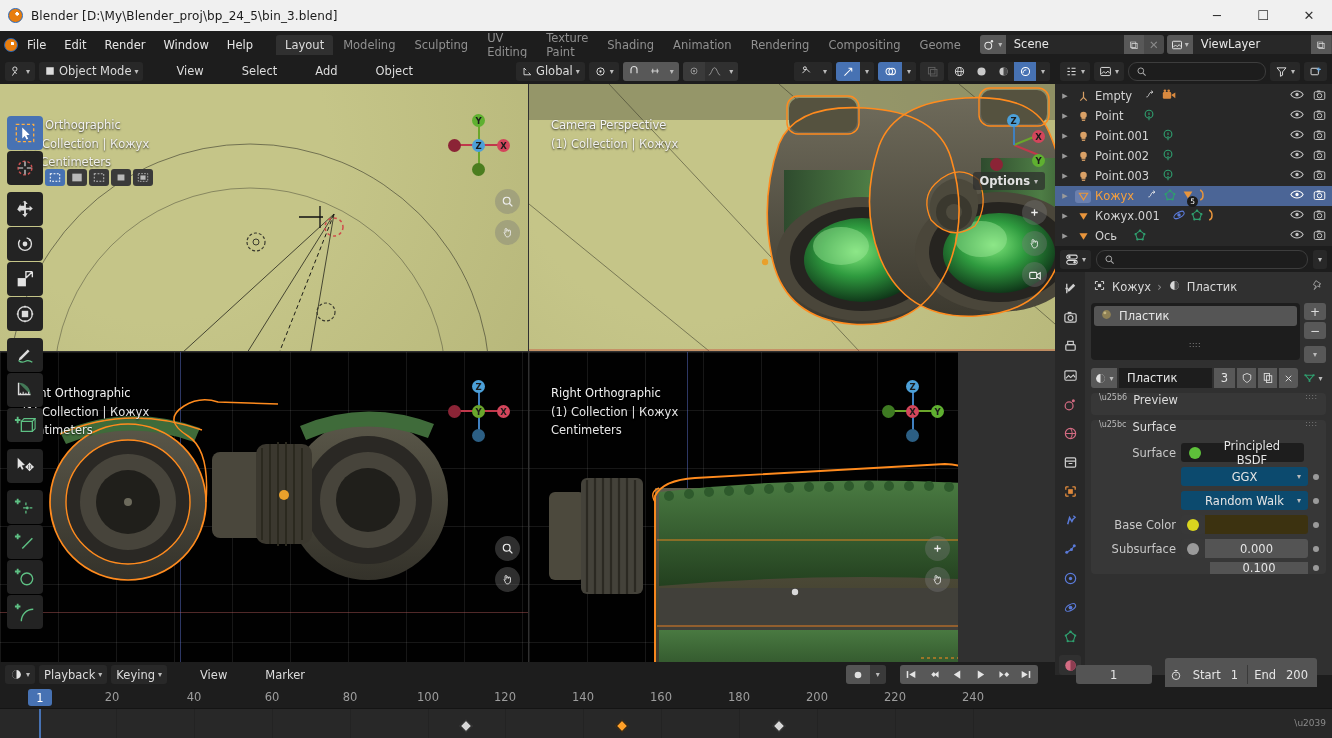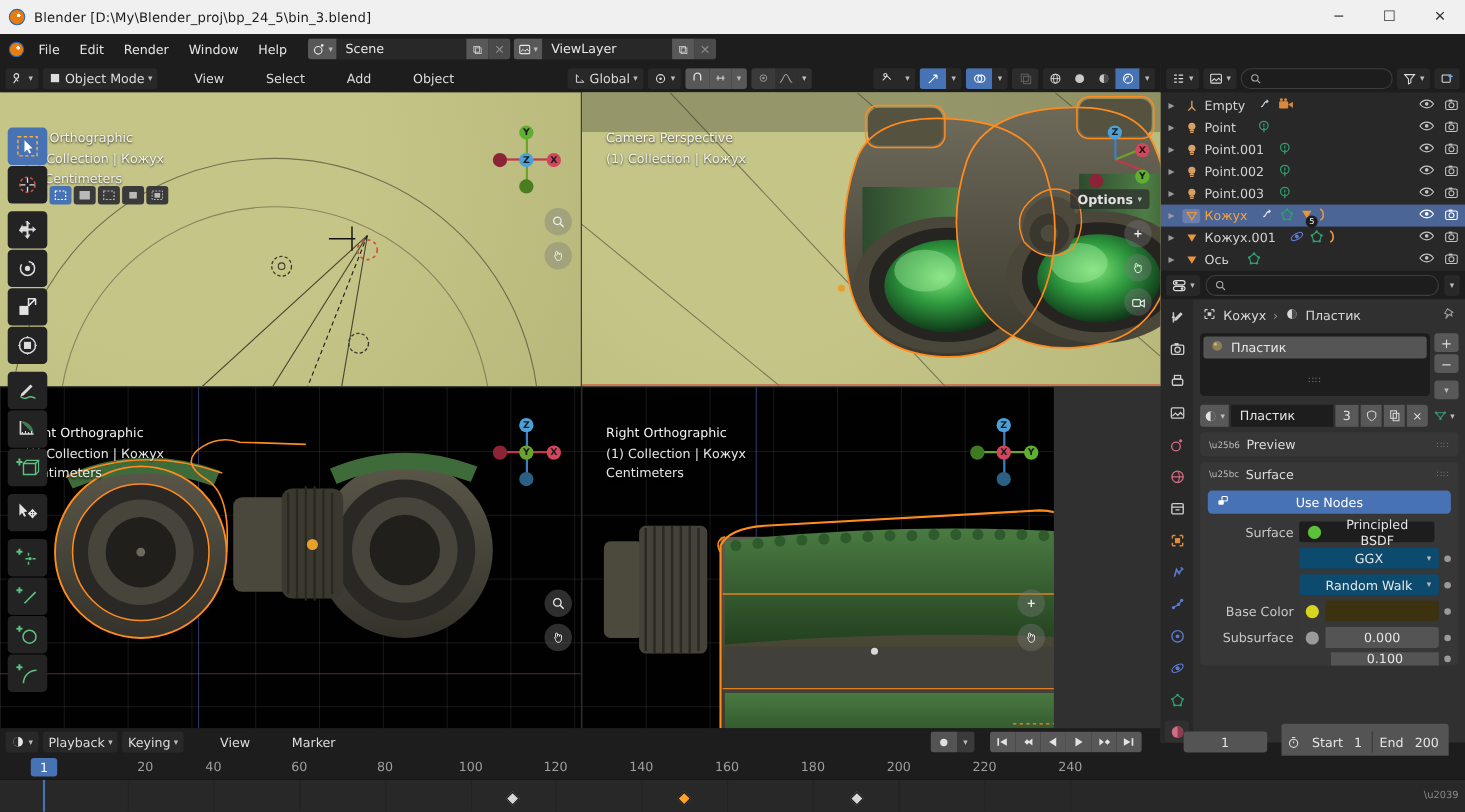--- a/index.html
+++ b/index.html
@@ -128,21 +128,21 @@
   .matrow{height:20px;background:#555;border-radius:3px;display:flex;align-items:center;gap:6px;padding:0 6px;font-size:11.5px;}
   .matfoot{display:flex;align-items:center;justify-content:center;height:14px;margin-top:12px;color:#8a8a8a;font-size:8px;letter-spacing:1px;}
   .matbtns{width:22px;display:flex;flex-direction:column;gap:2px;}
   .sqbtn{height:17px;background:#585858;border-radius:3px;display:flex;align-items:center;justify-content:center;color:#ddd;font-size:12px;}
   .matsel{display:flex;align-items:center;gap:2px;margin-top:5px;height:20px;}
   .ms-ico{width:26px;height:20px;background:#585858;border-radius:3px 0 0 3px;display:flex;align-items:center;justify-content:center;gap:2px;}
   .ms-name{flex:1;height:20px;background:#1d1d1d;display:flex;align-items:center;padding:0 8px;font-size:11.5px;}
   .ms-users{height:20px;background:#585858;padding:0 7px;display:flex;align-items:center;font-size:11.5px;}
   .ms-b{width:19px;height:20px;background:#585858;display:flex;align-items:center;justify-content:center;}
   .panel{margin-top:5px;background:#373737;border-radius:4px;}
-  .p-head{height:22px;display:flex;align-items:center;gap:6px;padding:0 8px;font-size:11.5px;color:#dcdcdc;}
+  .p-head{height:22px;display:flex;gap:6px;padding:0 8px;font-size:11.5px;color:#dcdcdc;}
   .p-grip{margin-left:auto;color:#7d7d7d;font-size:8px;letter-spacing:1px;}
   .usenodes{height:21px;margin:4px 7px 6px 7px;background:#4772b3;border-radius:4px;display:flex;
             align-items:center;justify-content:center;position:relative;font-size:11.5px;color:#fff;}
   .usenodes .ic{position:absolute;left:8px;}
   .frow{display:flex;align-items:center;gap:5px;height:21px;margin:0 7px 3px 7px;}
   .flabel{width:78px;text-align:right;font-size:11.5px;color:#c8c8c8;}
   .fval{flex:1;height:19px;background:#1d1d1d;border-radius:3px;display:flex;align-items:center;gap:7px;padding:0 8px;font-size:11.5px;}
   .fval.grey{background:#545454;justify-content:center;}
   .fval.dropd{background:#0c4a6e;justify-content:center;position:relative;}
   .fval.dropd .cv{position:absolute;right:7px;font-size:8px;color:#bbb;}
@@ -188,20 +188,32 @@
 <div id="topbar">
   <div class="tb-logo">
       <span class="blogo"></span>
     </div>
   <div class="menu">File</div>
   <div class="menu">Edit</div>
   <div class="menu">Render</div>
   <div class="menu">Window</div>
   <div class="menu">Help</div>
 
+  <div class="wspaces">
+    <div class="ws active">Layout</div>
+    <div class="ws">Modeling</div>
+    <div class="ws">Sculpting</div>
+    <div class="ws">UV Editing</div>
+    <div class="ws">Texture Paint</div>
+    <div class="ws">Shading</div>
+    <div class="ws">Animation</div>
+    <div class="ws">Rendering</div>
+    <div class="ws">Compositing</div>
+    <div class="ws">Geome</div>
+  </div>
 
   <div style="margin-left:10px;display:flex;align-items:center;gap:3px;">
     <div class="datablock">
       <div class="db-icon">
         <svg width="13" height="13" viewBox="0 0 16 16">
             <circle cx="6.5" cy="9.5" r="4.2" fill="none" stroke="#e6e6e6" stroke-width="1.3"></circle>
             <circle cx="11" cy="4" r="1.5" fill="#e6e6e6"></circle>
           </svg>
         <span class="caret">▾</span>
       </div>
@@ -1304,29 +1316,20 @@
               <span class="p-grip">∷∷</span>
             </div>
           </div>
 
           <div class="panel">
             <div class="p-head">
               <span style="font-size:8px;color:#bbb">\u25bc</span>
               <span>Surface</span>
               <span class="p-grip">∷∷</span>
             </div>
-            <div class="usenodes">
-              <span class="ic">
-                <svg width="13" height="13" viewBox="0 0 16 16">
-                    <rect x="2" y="7" width="6" height="5" rx="1" fill="#fff"></rect>
-                    <rect x="6" y="3" width="6" height="5" rx="1" fill="none" stroke="#fff" stroke-width="1.2"></rect>
-                  </svg>
-              </span>
-              <span>Use Nodes</span>
-            </div>
 
             <div class="frow">
               <span class="flabel">Surface</span>
               <span class="fval">
                 <span class="swatch" style="background:#5ec13a"></span>
                 <span style="flex:1;text-align:center">Principled BSDF</span>
               </span>
               <span style="width:10px"></span>
             </div>
 
@@ -1470,21 +1473,21 @@
       <div class="se-l">Start</div>
       <div class="se-v">1</div>
       <div style="width:1px;height:19px;background:#3a3a3a"></div>
       <div class="se-l">End</div>
       <div class="se-v">200</div>
     </div>
     <div style="width:6px"></div>
   </div>
 
   <div id="tlruler">
-    <div class="tick" style="left:132px">20</div>
+    <div class="tick" style="left:112px">20</div>
     <div class="tick" style="left:194px">40</div>
     <div class="tick" style="left:272px">60</div>
     <div class="tick" style="left:350px">80</div>
     <div class="tick" style="left:428px">100</div>
     <div class="tick" style="left:505px">120</div>
     <div class="tick" style="left:583px">140</div>
     <div class="tick" style="left:661px">160</div>
     <div class="tick" style="left:739px">180</div>
     <div class="tick" style="left:817px">200</div>
     <div class="tick" style="left:895px">220</div>

